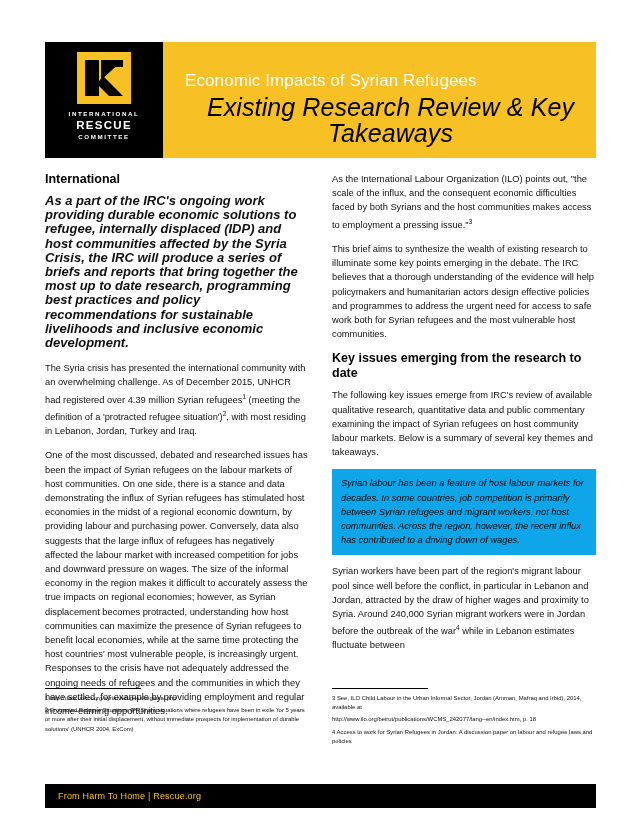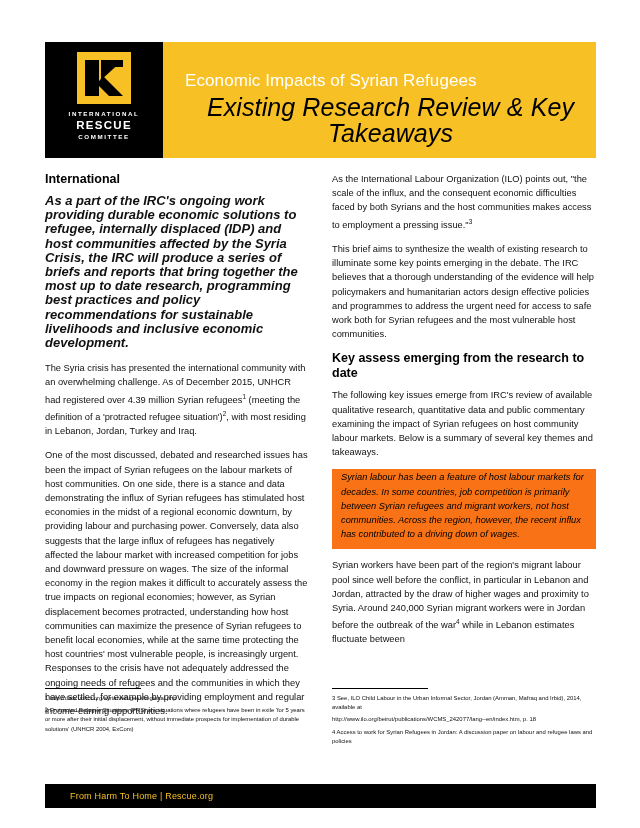--- a/index.html
+++ b/index.html
@@ -113,26 +113,26 @@
     font-style: italic;
     font-weight: bold;
     font-size: 13px;
     line-height: 14.2px;
     margin: 0 0 11px 0;
     color: #111111;
   }
   sup { font-size: 6.4px; vertical-align: super; }
 
   .callout {
-    background: #f97316;
+    background: #0ea5e9;
     color: #000000;
     font-style: italic;
     font-size: 9.3px;
     line-height: 14.2px;
-    padding: 1px 9px 8px 9px;
+    padding: 7px 9px 8px 9px;
     margin: 2px 0 9px 0;
     box-sizing: border-box;
   }
 
   
   .footnotes {
     position: absolute;
     left: 45px;
     top: 688px;
     width: 551px;
@@ -163,21 +163,20 @@
     height: 24px;
     background: #000000;
     display: flex;
     align-items: center;
   }
   .footer .ftext {
     color: #f7c025;
     font-size: 9px;
     padding-left: 13px;
     letter-spacing: 0.2px;
-    margin-left: 12px;
   }
 </style>
 </head>
 <body>
 
 <div class="page">
 
   <div class="header">
     <div class="logo-block">
       <div class="logo-mark">
@@ -207,21 +206,21 @@
       <div class="col">
         <h2 class="section">International</h2>
         <p class="intro-italic">As a part of the IRC's ongoing work providing durable economic solutions to refugee, internally displaced (IDP) and host communities affected by the Syria Crisis, the IRC will produce a series of briefs and reports that bring together the most up to date research, programming best practices and policy recommendations for sustainable livelihoods and inclusive economic development.</p>
         <p class="body"><span>The Syria crisis has presented the international community with an overwhelming challenge. As of December 2015, UNHCR had registered over 4.39 million Syrian refugees</span><sup>1</sup><span> (meeting the definition of a 'protracted refugee situation')</span><sup>2</sup><span>, with most residing in Lebanon, Jordan, Turkey and Iraq.</span></p>
         <p class="body">One of the most discussed, debated and researched issues has been the impact of Syrian refugees on the labour markets of host communities. On one side, there is a stance and data demonstrating the influx of Syrian refugees has stimulated host economies in the midst of a regional economic downturn, by providing labour and purchasing power. Conversely, data also suggests that the large influx of refugees has negatively affected the labour market with increased competition for jobs and downward pressure on wages. The size of the informal economy in the region makes it difficult to accurately assess the true impacts on regional economies; however, as Syrian displacement becomes protracted, understanding how host communities can maximize the presence of Syrian refugees to benefit local economies, while at the same time protecting the host countries' most vulnerable people, is increasingly urgent. Responses to the crisis have not adequately addressed the ongoing needs of refugees and the communities in which they have settled, for example by providing employment and regular income-earning opportunities.</p>
       </div>
 
       <div class="col">
         <p class="body"><span>As the International Labour Organization (ILO) points out, "the scale of the influx, and the consequent economic difficulties faced by both Syrians and the host communities makes access to employment a pressing issue."</span><sup>3</sup></p>
         <p class="body">This brief aims to synthesize the wealth of existing research to illuminate some key points emerging in the debate. The IRC believes that a thorough understanding of the evidence will help policymakers and humanitarian actors design effective policies and programmes to address the urgent need for access to safe work both for Syrian refugees and the most vulnerable host communities.</p>
-        <h2 class="section">Key assess emerging from the research to date</h2>
+        <h2 class="section">Key issues emerging from the research to date</h2>
         <p class="body">The following key issues emerge from IRC's review of available qualitative research, quantitative data and public commentary examining the impact of Syrian refugees on host community labour markets. Below is a summary of several key themes and takeaways.</p>
         <div class="callout">Syrian labour has been a feature of host labour markets for decades. In some countries, job competition is primarily between Syrian refugees and migrant workers, not host communities. Across the region, however, the recent influx has contributed to a driving down of wages.</div>
         <p class="body"><span>Syrian workers have been part of the region's migrant labour pool since well before the conflict, in particular in Lebanon and Jordan, attracted by the draw of higher wages and proximity to Syria. Around 240,000 Syrian migrant workers were in Jordan before the outbreak of the war</span><sup>4</sup><span> while in Lebanon estimates fluctuate between</span></p>
       </div>
 
     </div>
   </div>
 
   <div class="footnotes">
     <div class="col">

